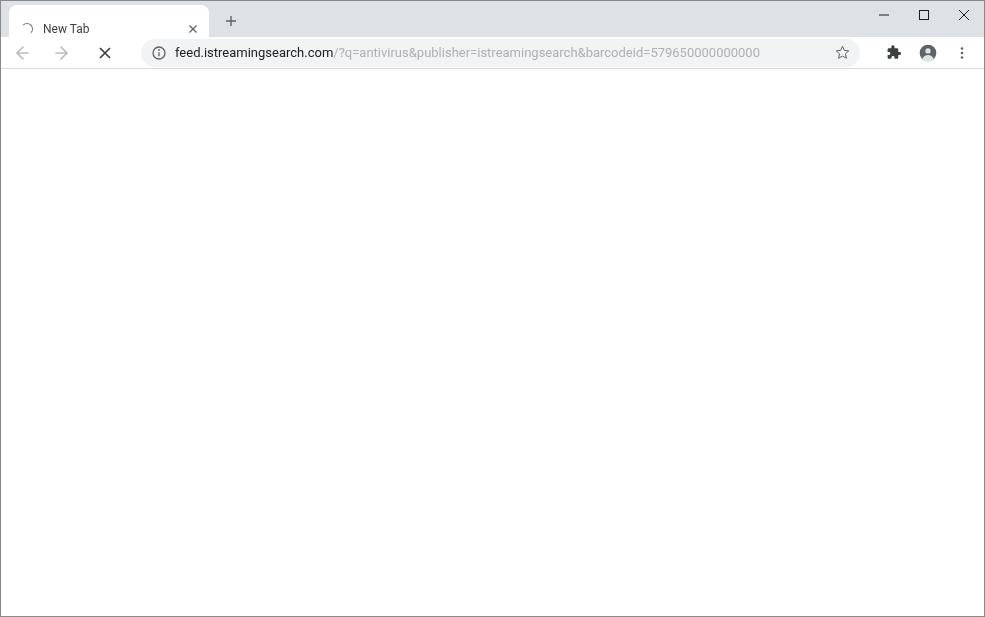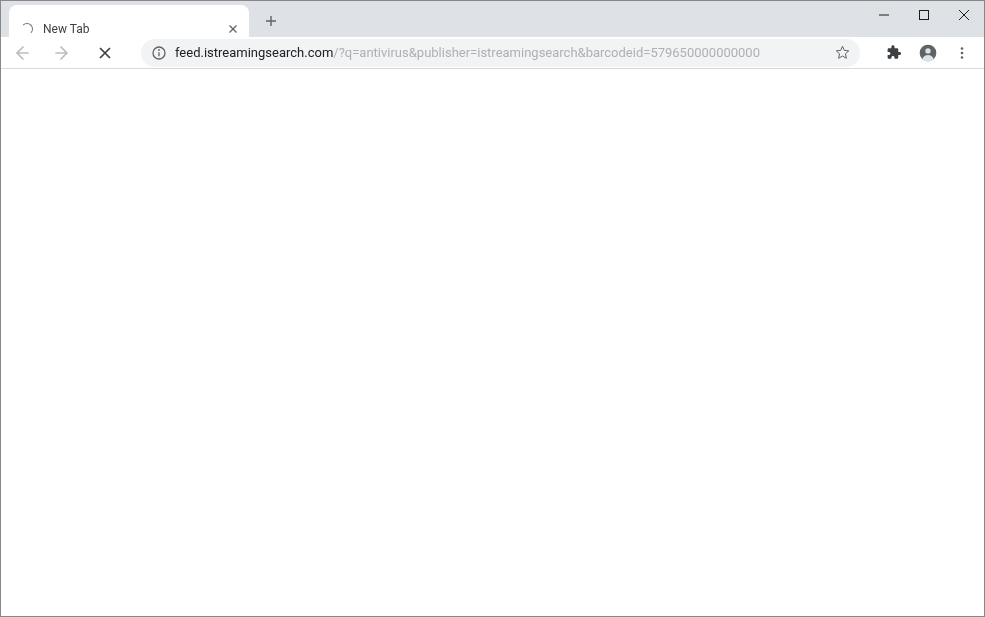--- a/index.html
+++ b/index.html
@@ -25,21 +25,21 @@
     position: relative;
   }
   .tab {
     height: 32px;
     background: #fff;
     border-top-left-radius: 8px;
     border-top-right-radius: 8px;
     display: flex;
     align-items: center;
     padding: 16px 8px 0 10px;
-    width: 240px;
+    width: 200px;
     font-size: 12px;
     color: #3c4043;
     position: relative;
   }
   .tab .favicon {
     width: 16px;
     height: 16px;
     margin-right: 8px;
     display: flex;
     align-items: center;

